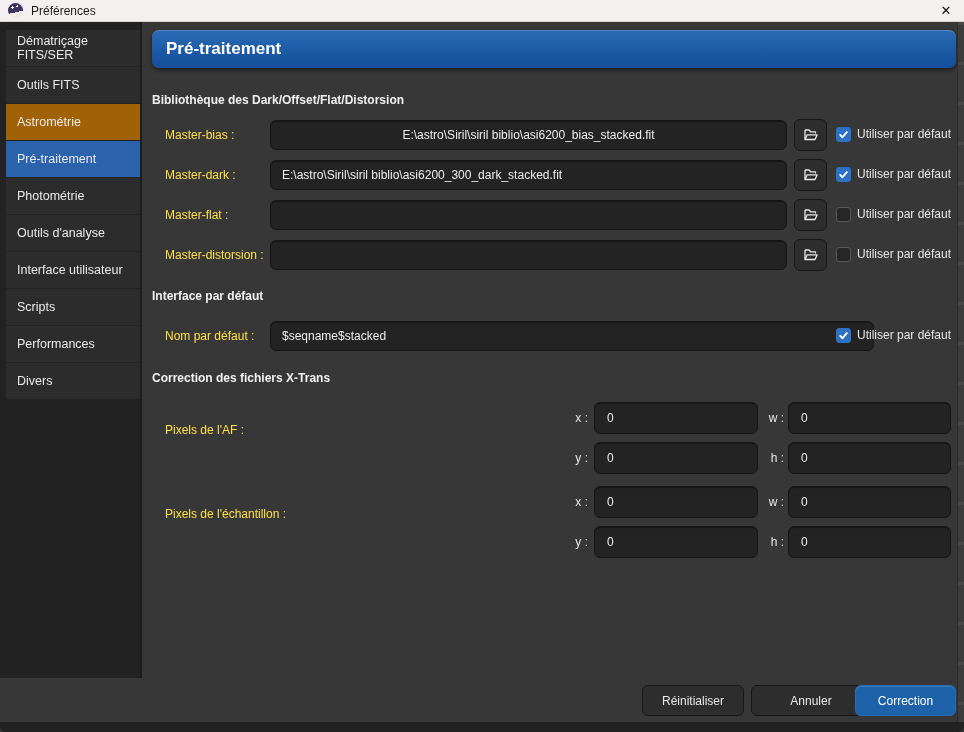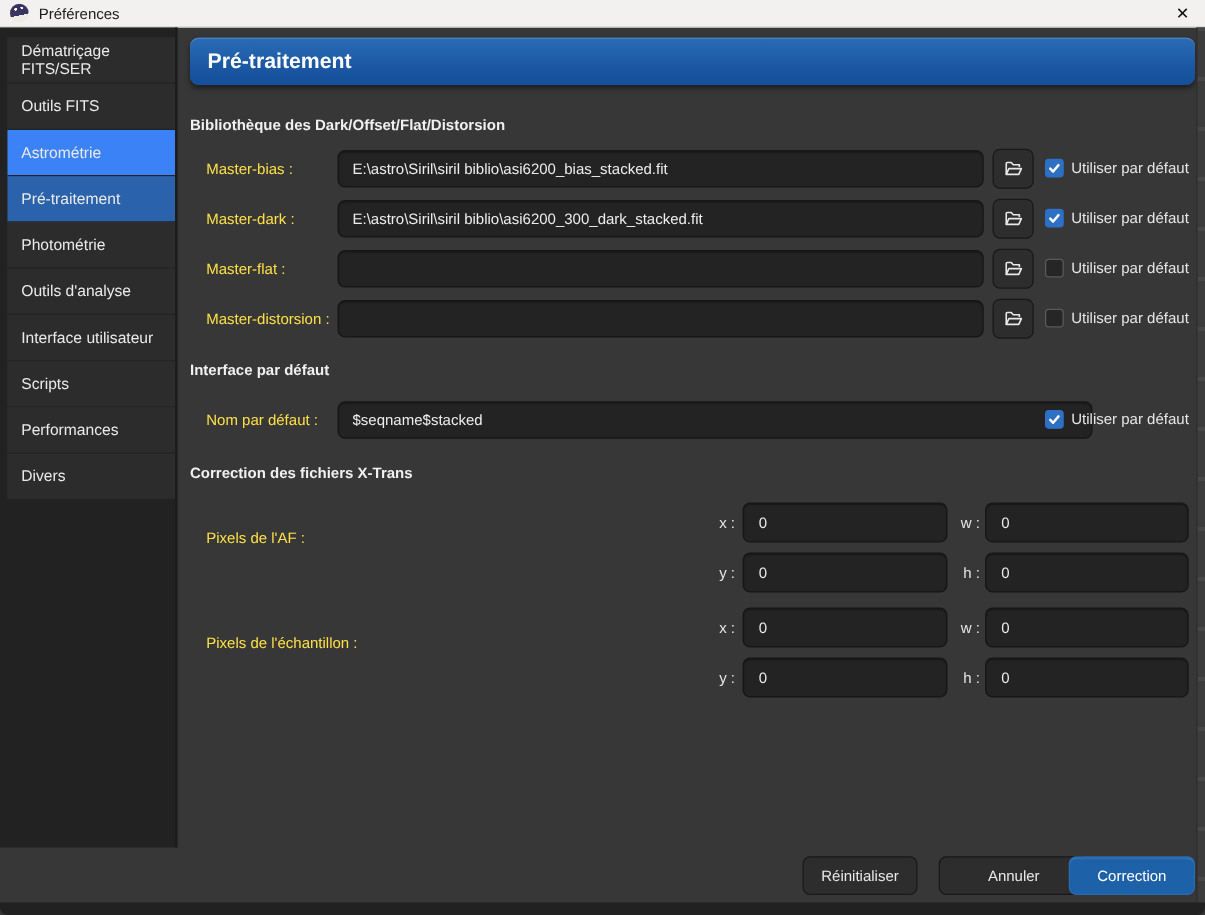--- a/index.html
+++ b/index.html
@@ -35,21 +35,21 @@
   .sidebar {
     position:absolute; left:0; top:22px; width:142px; height:656px;
     background:#222222; border-right:2px solid #1d1d1d;
   }
   .side-items { position:absolute; left:6px; top:8px; right:0; background:#2c2c2c; }
   .side-item {
     height:37px; display:flex; align-items:center; padding-left:11px;
     font-size:12.5px; color:#eaeaea; border-bottom:1px solid #232323;
     background:#2c2c2c; cursor:default;
   }
-  .side-item.hover    { background:#3b82f6; }
+  .side-item.hover    { background:#a16207; }
   .side-item.selected { background:#2a63ab; }
 
   
   .banner {
     position:absolute; left:152px; top:30px; width:804px; height:38px;
     border-radius:7px;
     background:linear-gradient(180deg,#2b6cb6 0%, #1a56a2 65%, #164f9a 100%);
     box-shadow:0 2px 4px rgba(0,0,0,.5), inset 0 1px 0 rgba(255,255,255,.18);
     display:flex; align-items:center; padding-left:14px;
     color:#ffffff; font-size:17px; font-weight:bold;
@@ -142,21 +142,21 @@
     <div class="side-item normal">Performances</div>
     <div class="side-item normal">Divers</div>
   </div>
 </nav>
 
 <div class="banner">Pré-traitement</div>
 
 <div class="section-title" style="top:93px;">Bibliothèque des Dark/Offset/Flat/Distorsion</div>
 
 <span class="row-label" style="top:120px;">Master-bias :</span>
-<input class="txt-input" style="left: 270px; top: 120px; width: 517px;" value="E:\astro\Siril\siril biblio\asi6200_bias_stacked.fit">
+<input class="txt-input" style="left: 270px; top: 120px; width: 517px; text-align: center;" value="E:\astro\Siril\siril biblio\asi6200_bias_stacked.fit">
 <button class="folder-btn" style="left:794px; top:119px;">
   <svg width="16" height="16" viewBox="0 0 16 16" fill="none" stroke="#e8e8e8" stroke-width="1.3" stroke-linejoin="round">
       <path d="M2 12.5 V3.8 a.8.8 0 0 1 .8-.8 h3.2 l1.6 1.8 h4.9 v1.7"></path>
       <path d="M2 12.5 l2.1-4.6 h10 l-2.1 4.6 z"></path>
     </svg>
 </button>
 <span class="checkbox checked" style="left:836px; top:127px;">
   <svg width="11" height="11" viewBox="0 0 12 12">
       <path d="M2.4 6.4 L4.9 9 L9.6 3.4" stroke="#fff" stroke-width="2.1" fill="none" stroke-linecap="round" stroke-linejoin="round"></path>
     </svg>
@@ -229,18 +229,18 @@
 <span class="row-label" style="top:506px; line-height:16px;">Pixels de l'échantillon :</span>
 <span class="mini-label" style="left:560px; top:486px;">x :</span>
 <input class="spin-input" style="left: 594px; top: 486px; width: 164px;" value="0">
 <span class="mini-label" style="left:756px; top:486px;">w :</span>
 <input class="spin-input" style="left: 788px; top: 486px; width: 163px;" value="0">
 <span class="mini-label" style="left:560px; top:526px;">y :</span>
 <input class="spin-input" style="left: 594px; top: 526px; width: 164px;" value="0">
 <span class="mini-label" style="left:756px; top:526px;">h :</span>
 <input class="spin-input" style="left: 788px; top: 526px; width: 163px;" value="0">
 
-<button class="btn" style="left:642px; width:92px;">Réinitialiser</button>
+<button class="btn" style="left:642px; width:102px;">Réinitialiser</button>
 <button class="btn" style="left:751px; width:120px;">Annuler</button>
 <button class="btn primary" style="left:855px; width:101px;">Correction</button>
 
 <div class="scroll-strip"></div>
 <div class="bottom-strip"></div>
 
 </body></html>

